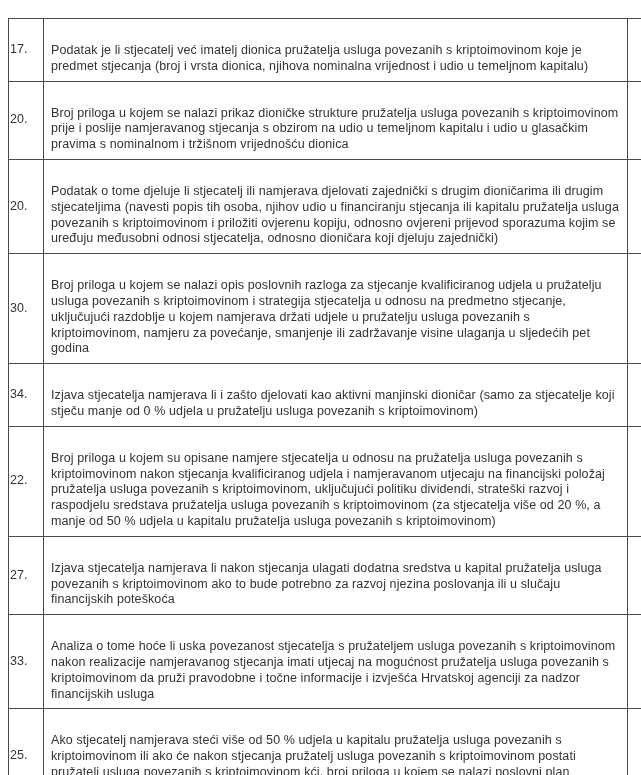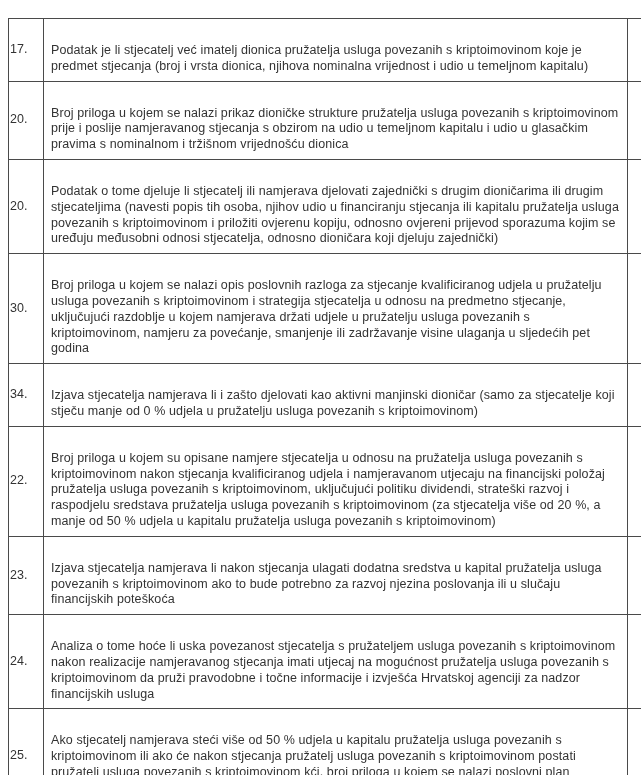--- a/index.html
+++ b/index.html
@@ -73,26 +73,26 @@
       <td class="cell-num">34.</td>
       <td class="cell-desc">Izjava stjecatelja namjerava li i zašto djelovati kao aktivni manjinski dioničar (samo za stjecatelje koji stječu manje od 0 % udjela u pružatelju usluga povezanih s kriptoimovinom)</td>
       <td class="cell-mark"></td>
     </tr>
     <tr>
       <td class="cell-num">22.</td>
       <td class="cell-desc">Broj priloga u kojem su opisane namjere stjecatelja u odnosu na pružatelja usluga povezanih s kriptoimovinom nakon stjecanja kvalificiranog udjela i namjeravanom utjecaju na financijski položaj pružatelja usluga povezanih s kriptoimovinom, uključujući politiku dividendi, strateški razvoj i raspodjelu sredstava pružatelja usluga povezanih s kriptoimovinom (za stjecatelja više od 20 %, a manje od 50 % udjela u kapitalu pružatelja usluga povezanih s kriptoimovinom)</td>
       <td class="cell-mark"></td>
     </tr>
     <tr>
-      <td class="cell-num">23.</td>
+      <td class="cell-num">27.</td>
       <td class="cell-desc">Izjava stjecatelja namjerava li nakon stjecanja ulagati dodatna sredstva u kapital pružatelja usluga povezanih s kriptoimovinom ako to bude potrebno za razvoj njezina poslovanja ili u slučaju financijskih poteškoća</td>
       <td class="cell-mark"></td>
     </tr>
     <tr>
-      <td class="cell-num">24.</td>
+      <td class="cell-num">33.</td>
       <td class="cell-desc">Analiza o tome hoće li uska povezanost stjecatelja s pružateljem usluga povezanih s kriptoimovinom nakon realizacije namjeravanog stjecanja imati utjecaj na mogućnost pružatelja usluga povezanih s kriptoimovinom da pruži pravodobne i točne informacije i izvješća Hrvatskoj agenciji za nadzor financijskih usluga</td>
       <td class="cell-mark"></td>
     </tr>
     <tr>
       <td class="cell-num">25.</td>
       <td class="cell-desc">Ako stjecatelj namjerava steći više od 50 % udjela u kapitalu pružatelja usluga povezanih s kriptoimovinom ili ako će nakon stjecanja pružatelj usluga povezanih s kriptoimovinom postati pružatelj usluga povezanih s kriptoimovinom kći, broj priloga u kojem se nalazi poslovni plan pružatelja usluga povezanih s kriptoimovinom za sljedeće tri godine</td>
       <td class="cell-mark"></td>
     </tr>
   </tbody>
 </table>

